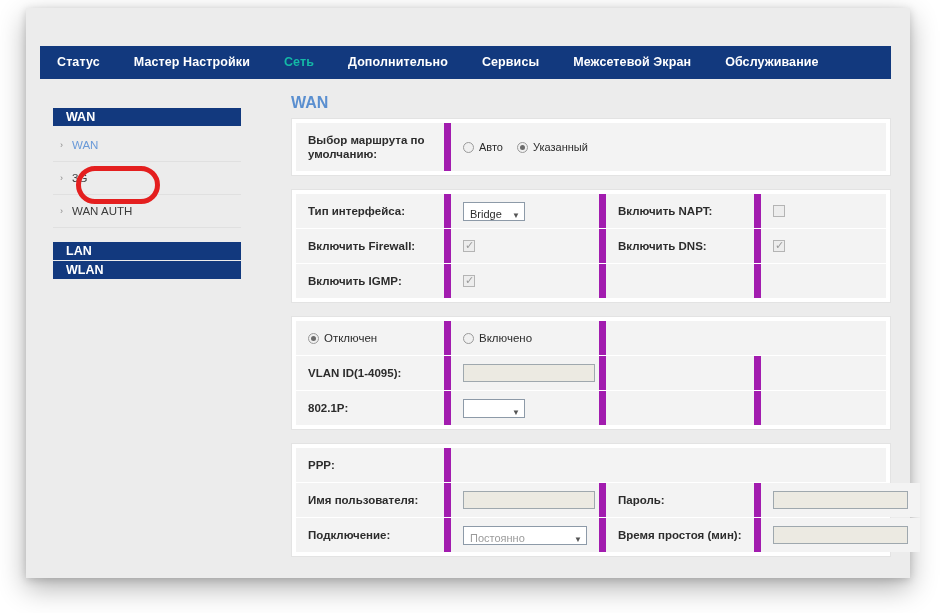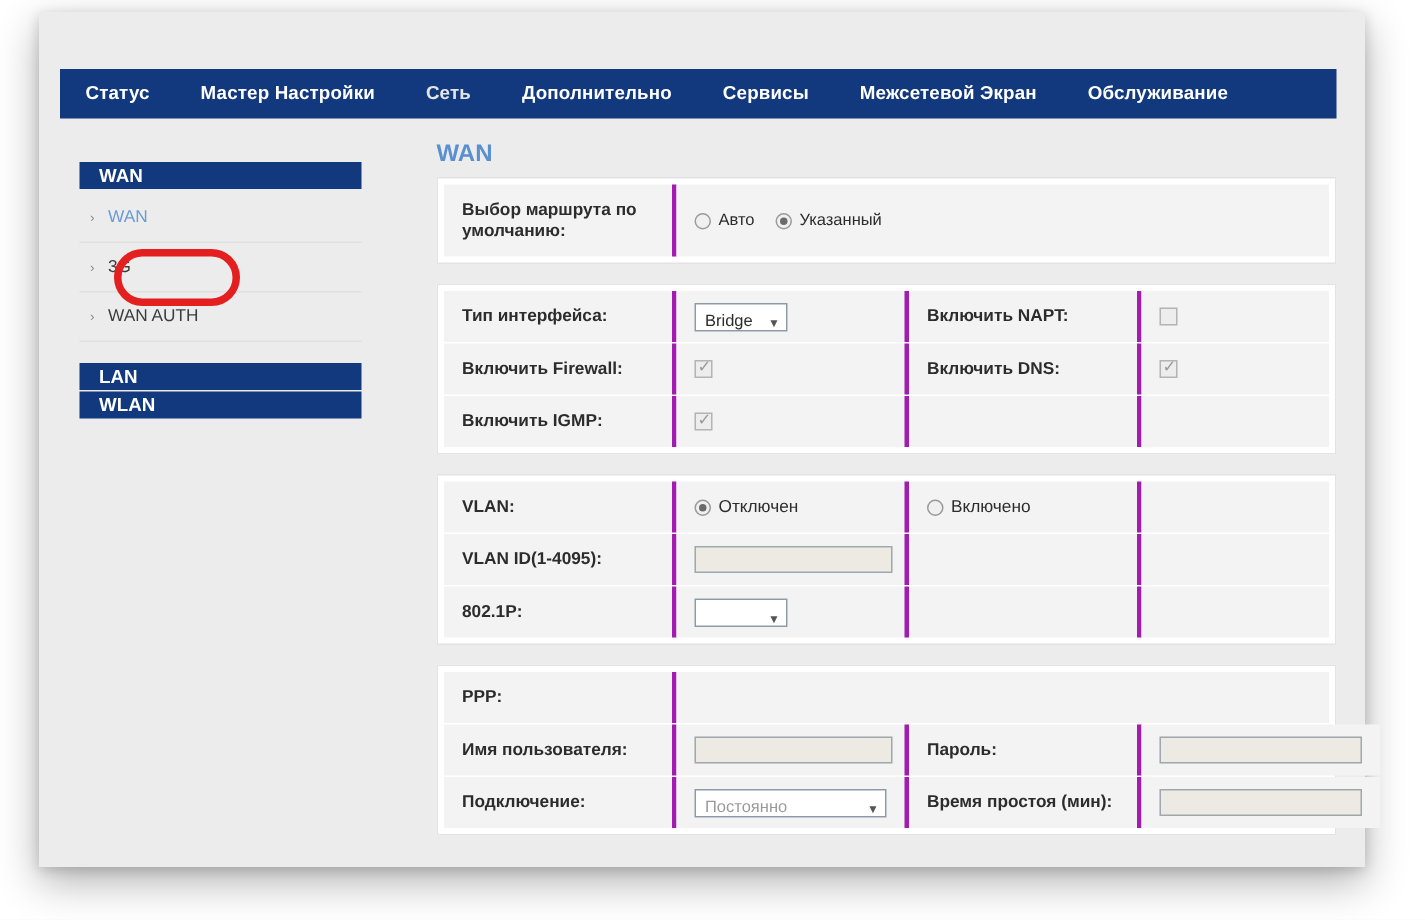--- a/index.html
+++ b/index.html
@@ -44,21 +44,21 @@
   .nav-item {
     color: #ffffff;
     font-size: 12.5px;
     font-weight: bold;
     padding: 0 17px;
     line-height: 33px;
     white-space: nowrap;
     cursor: pointer;
     letter-spacing: 0.1px;
   }
-  .nav-item.active { color: #e5e5e5; }
+  .nav-item.active { color: #14b8a6; }
 
   
   #sidebar {
     position: absolute;
     left: 27px;
     top: 100px;
     width: 188px;
   }
   .side-header {
     background: #12397e;
@@ -144,21 +144,21 @@
   .prow:last-child { border-bottom: none; }
   .cell {
     background: #f3f3f3;
     min-height: 34px;
     display: flex;
     align-items: center;
     padding: 0 12px;
     box-sizing: border-box;
     font-size: 11.5px;
     color: #2c2c2c;
-    border-right: 3px solid #a21caf;
+    border-right: 7px solid #a21caf;
   }
   .cell:last-child { border-right: none; }
   .lbl { font-weight: bold; width: 155px; flex: none; }
   .val { width: 155px; flex: none; }
   .val-wide { flex: 1 1 auto; }
   .cell.tall { min-height: 48px; }
   .lbl.two-line { line-height: 14px; display: block; padding-top: 10px; }
 
   
   .radio {
@@ -317,21 +317,20 @@
           <div class="cell val">
             <span class="checkbox on"></span>
           </div>
           <div class="cell lbl"></div>
           <div class="cell val-wide"></div>
         </div>
       </div>
 
       <div class="panel">
         <div class="prow">
-          <div class="cell lbl">VLAN:</div>
           <div class="cell val">
             <span class="radio on"></span>
             <span>Отключен</span>
           </div>
           <div class="cell val">
             <span class="radio"></span>
             <span>Включено</span>
           </div>
           <div class="cell val-wide"></div>
         </div>

